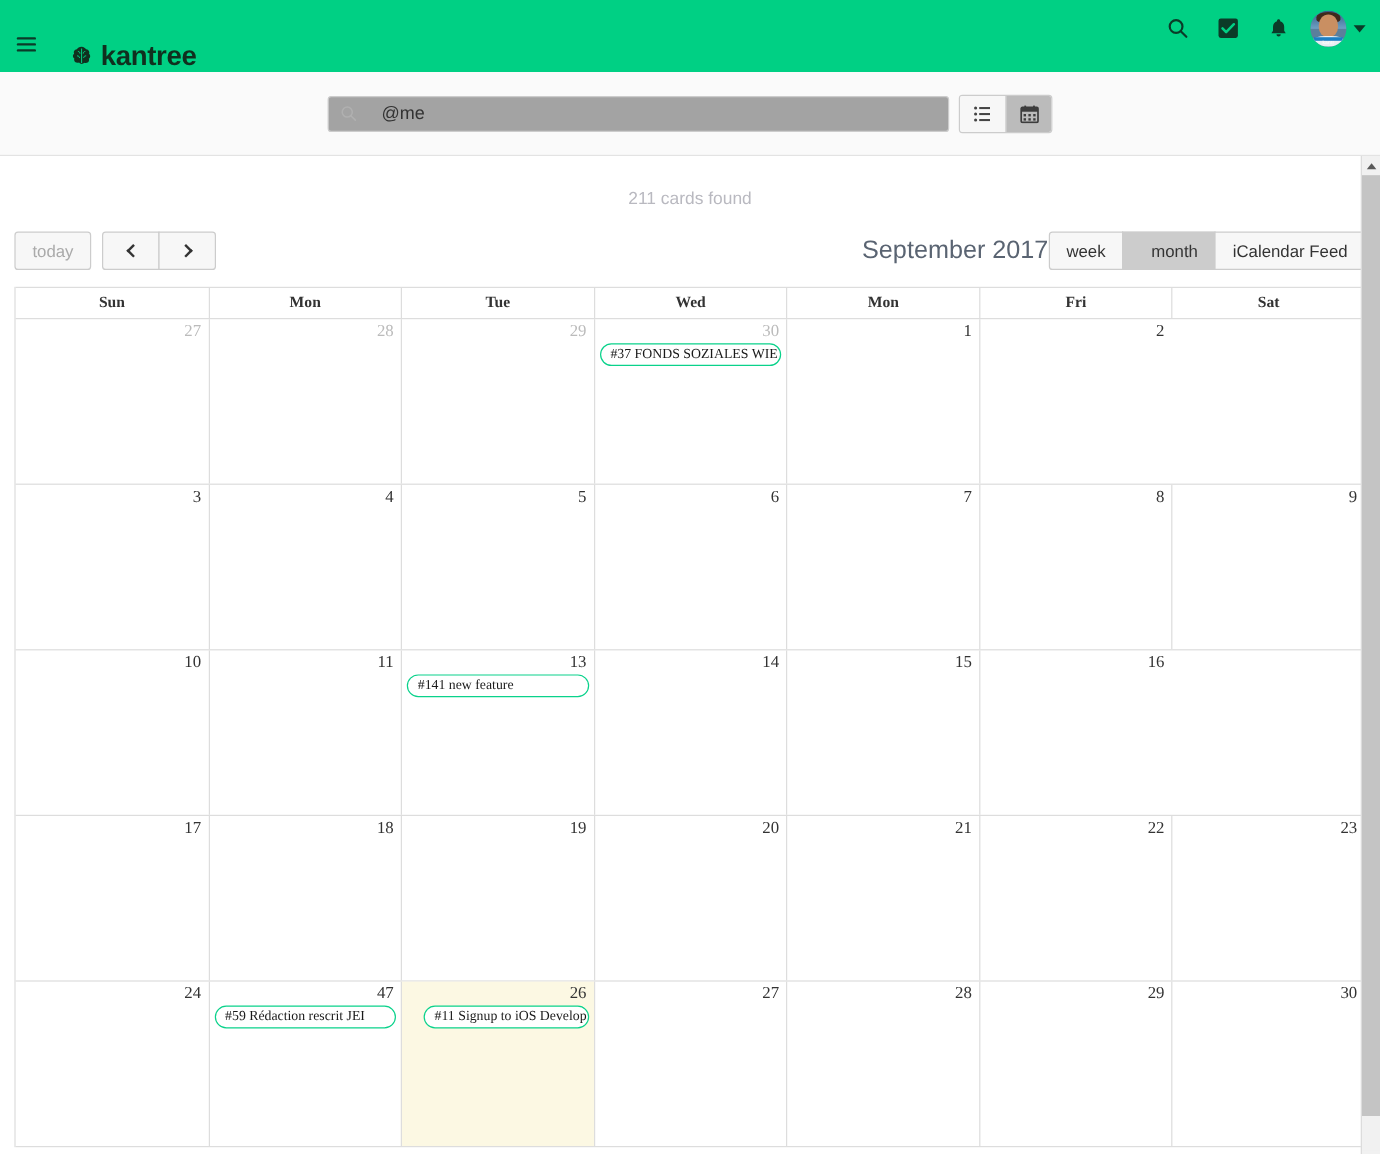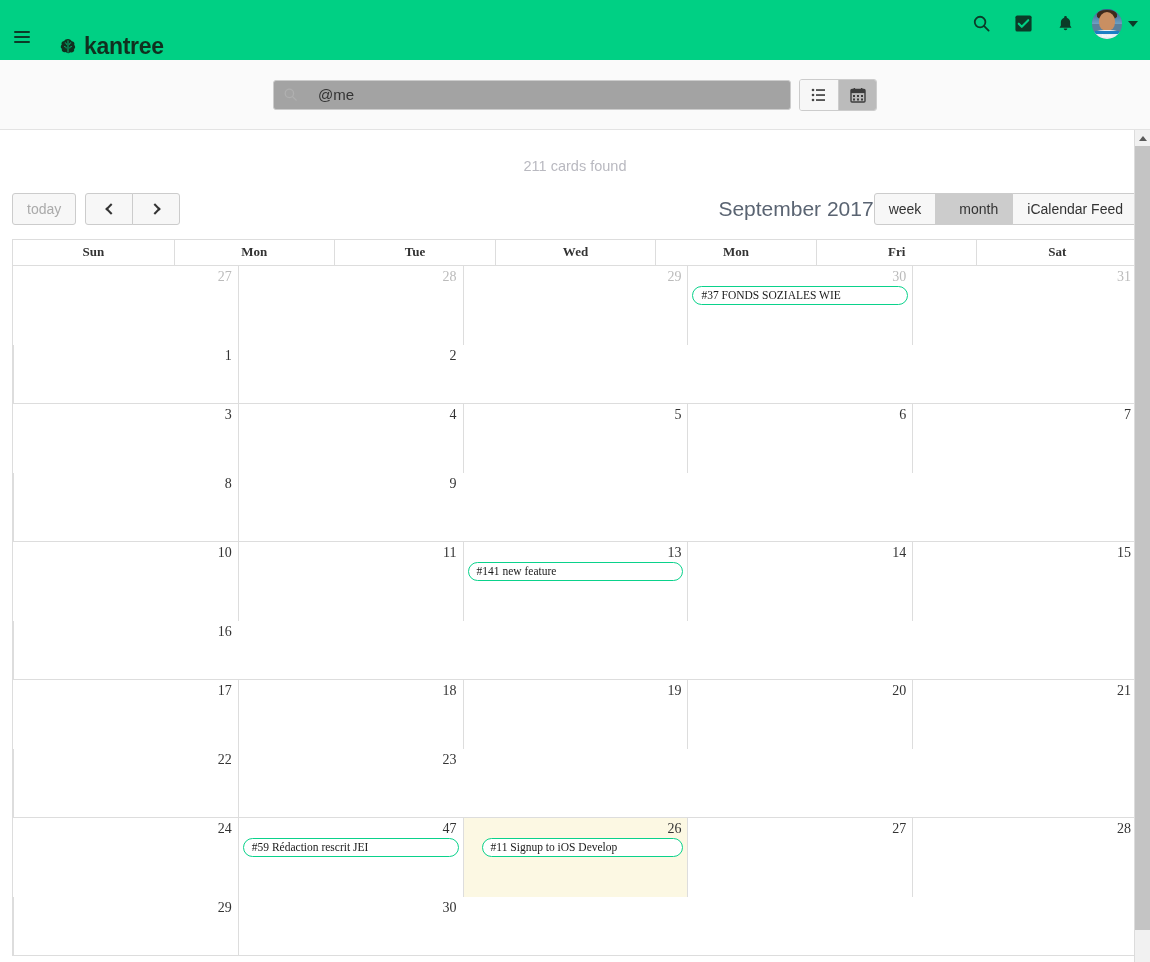--- a/index.html
+++ b/index.html
@@ -244,21 +244,21 @@
     text-align: center;
     font-size: 13px;
     font-weight: bold;
     color: #333;
     padding: 4px 0 5px 0;
     border-left: 1px solid #dddddd;
   }
   .fc-head-cell:first-child { border-left: none; }
   .fc-week {
     display: grid;
-    grid-template-columns: repeat(5, 1fr);
+    grid-template-columns: repeat(7, 1fr);
     border-bottom: 1px solid #dddddd;
     height: 138px;
   }
   .fc-day {
     border-left: 1px solid #dddddd;
     position: relative;
     overflow: hidden;
   }
   .fc-day:first-child { border-left: none; }
   .fc-day.today { background: #fcf8e3; padding-left: 14px; }
@@ -456,24 +456,20 @@
           <div class="fc-day other">
             <div class="fc-daynum">29</div>
             <div class="fc-events"></div>
           </div>
           <div class="fc-day other">
             <div class="fc-daynum">30</div>
             <div class="fc-events">
               <div class="fc-event">#37 FONDS SOZIALES WIE</div>
             </div>
           </div>
-          <div class="fc-day other">
-            <div class="fc-daynum">31</div>
-            <div class="fc-events"></div>
-          </div>
           <div class="fc-day">
             <div class="fc-daynum">1</div>
             <div class="fc-events"></div>
           </div>
           <div class="fc-day">
             <div class="fc-daynum">2</div>
             <div class="fc-events"></div>
           </div>
         </div>
         <div class="fc-week">

